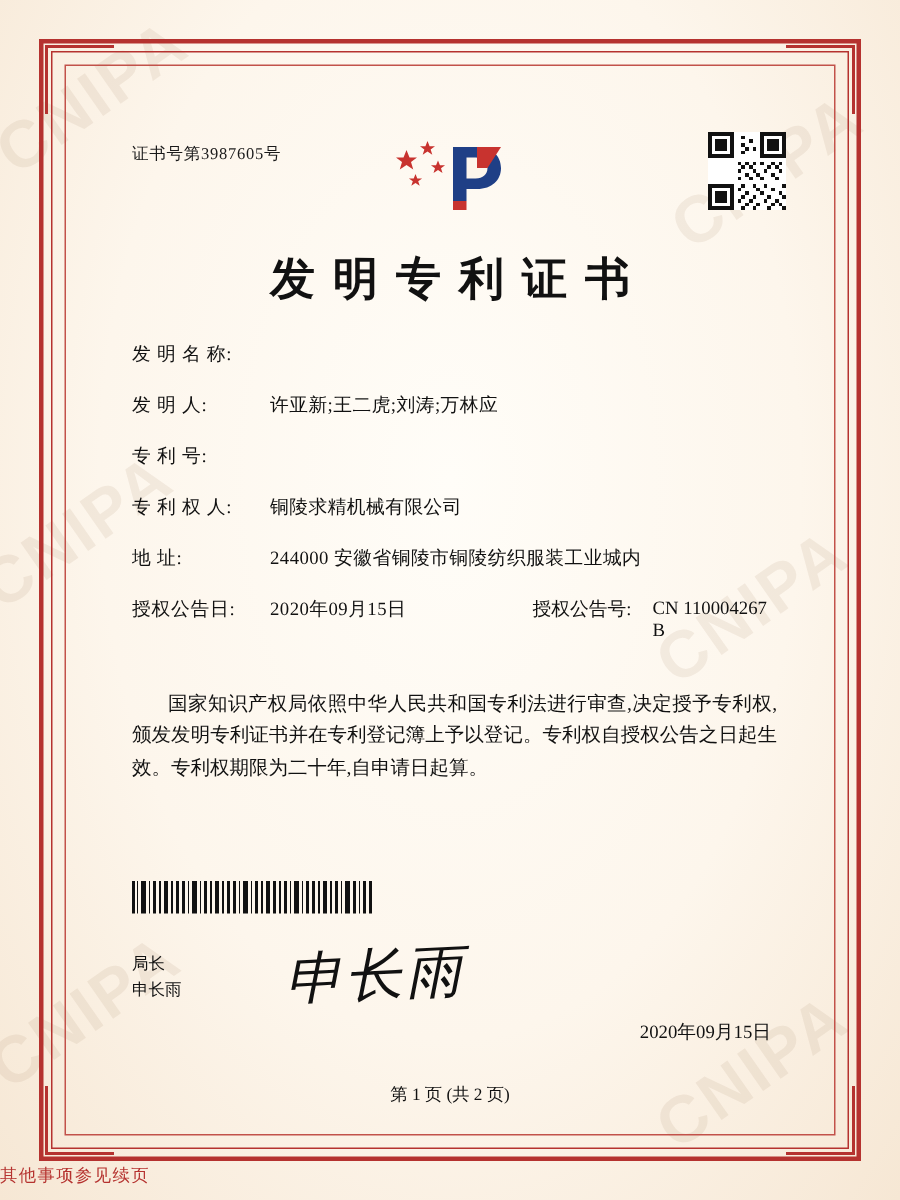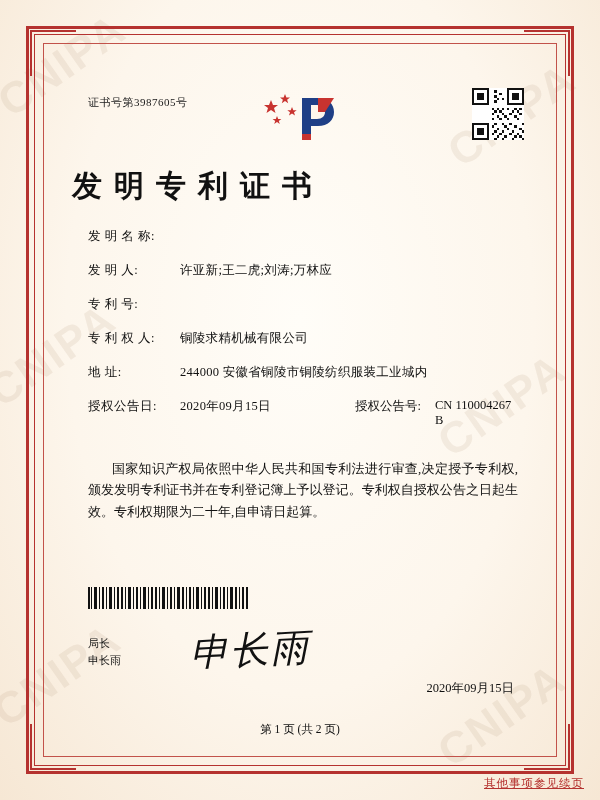--- a/index.html
+++ b/index.html
@@ -110,21 +110,21 @@
     top: 28px;
     width: 90px;
     height: 62px;
   }
 
   .title {
     position: absolute;
     left: 0;
     right: 0;
     top: 106px;
-    text-align: left;
+    text-align: center;
     font-size: 30px;
     letter-spacing: 12px;
     font-weight: bold;
     color: #111;
     text-indent: 12px;
     font-family: Liberation Sans, sans-serif;
   }
 
   .fields {
     position: absolute;
@@ -220,27 +220,26 @@
     right: 0;
     top: 662px;
     text-align: center;
     font-size: 11.5px;
     color: #111;
   }
 
   .footnote {
     position: absolute;
     left: 0;
-    right: 16px;
+    right: 6px;
     bottom: 9px;
-    text-align: right;
+    text-align: left;
     font-size: 11.5px;
     color: #b5322f;
     letter-spacing: 1px;
-    text-decoration: underline;
   }
 </style>
 </head>
 <body>
 
 <div class="page">
 
   <div class="wm" style="left:-10px; top:40px; font-size:44px;">CNIPA</div>
   <div class="wm" style="left:440px; top:90px; font-size:44px;">CNIPA</div>
   <div class="wm" style="left:-20px; top:330px; font-size:44px;">CNIPA</div>

